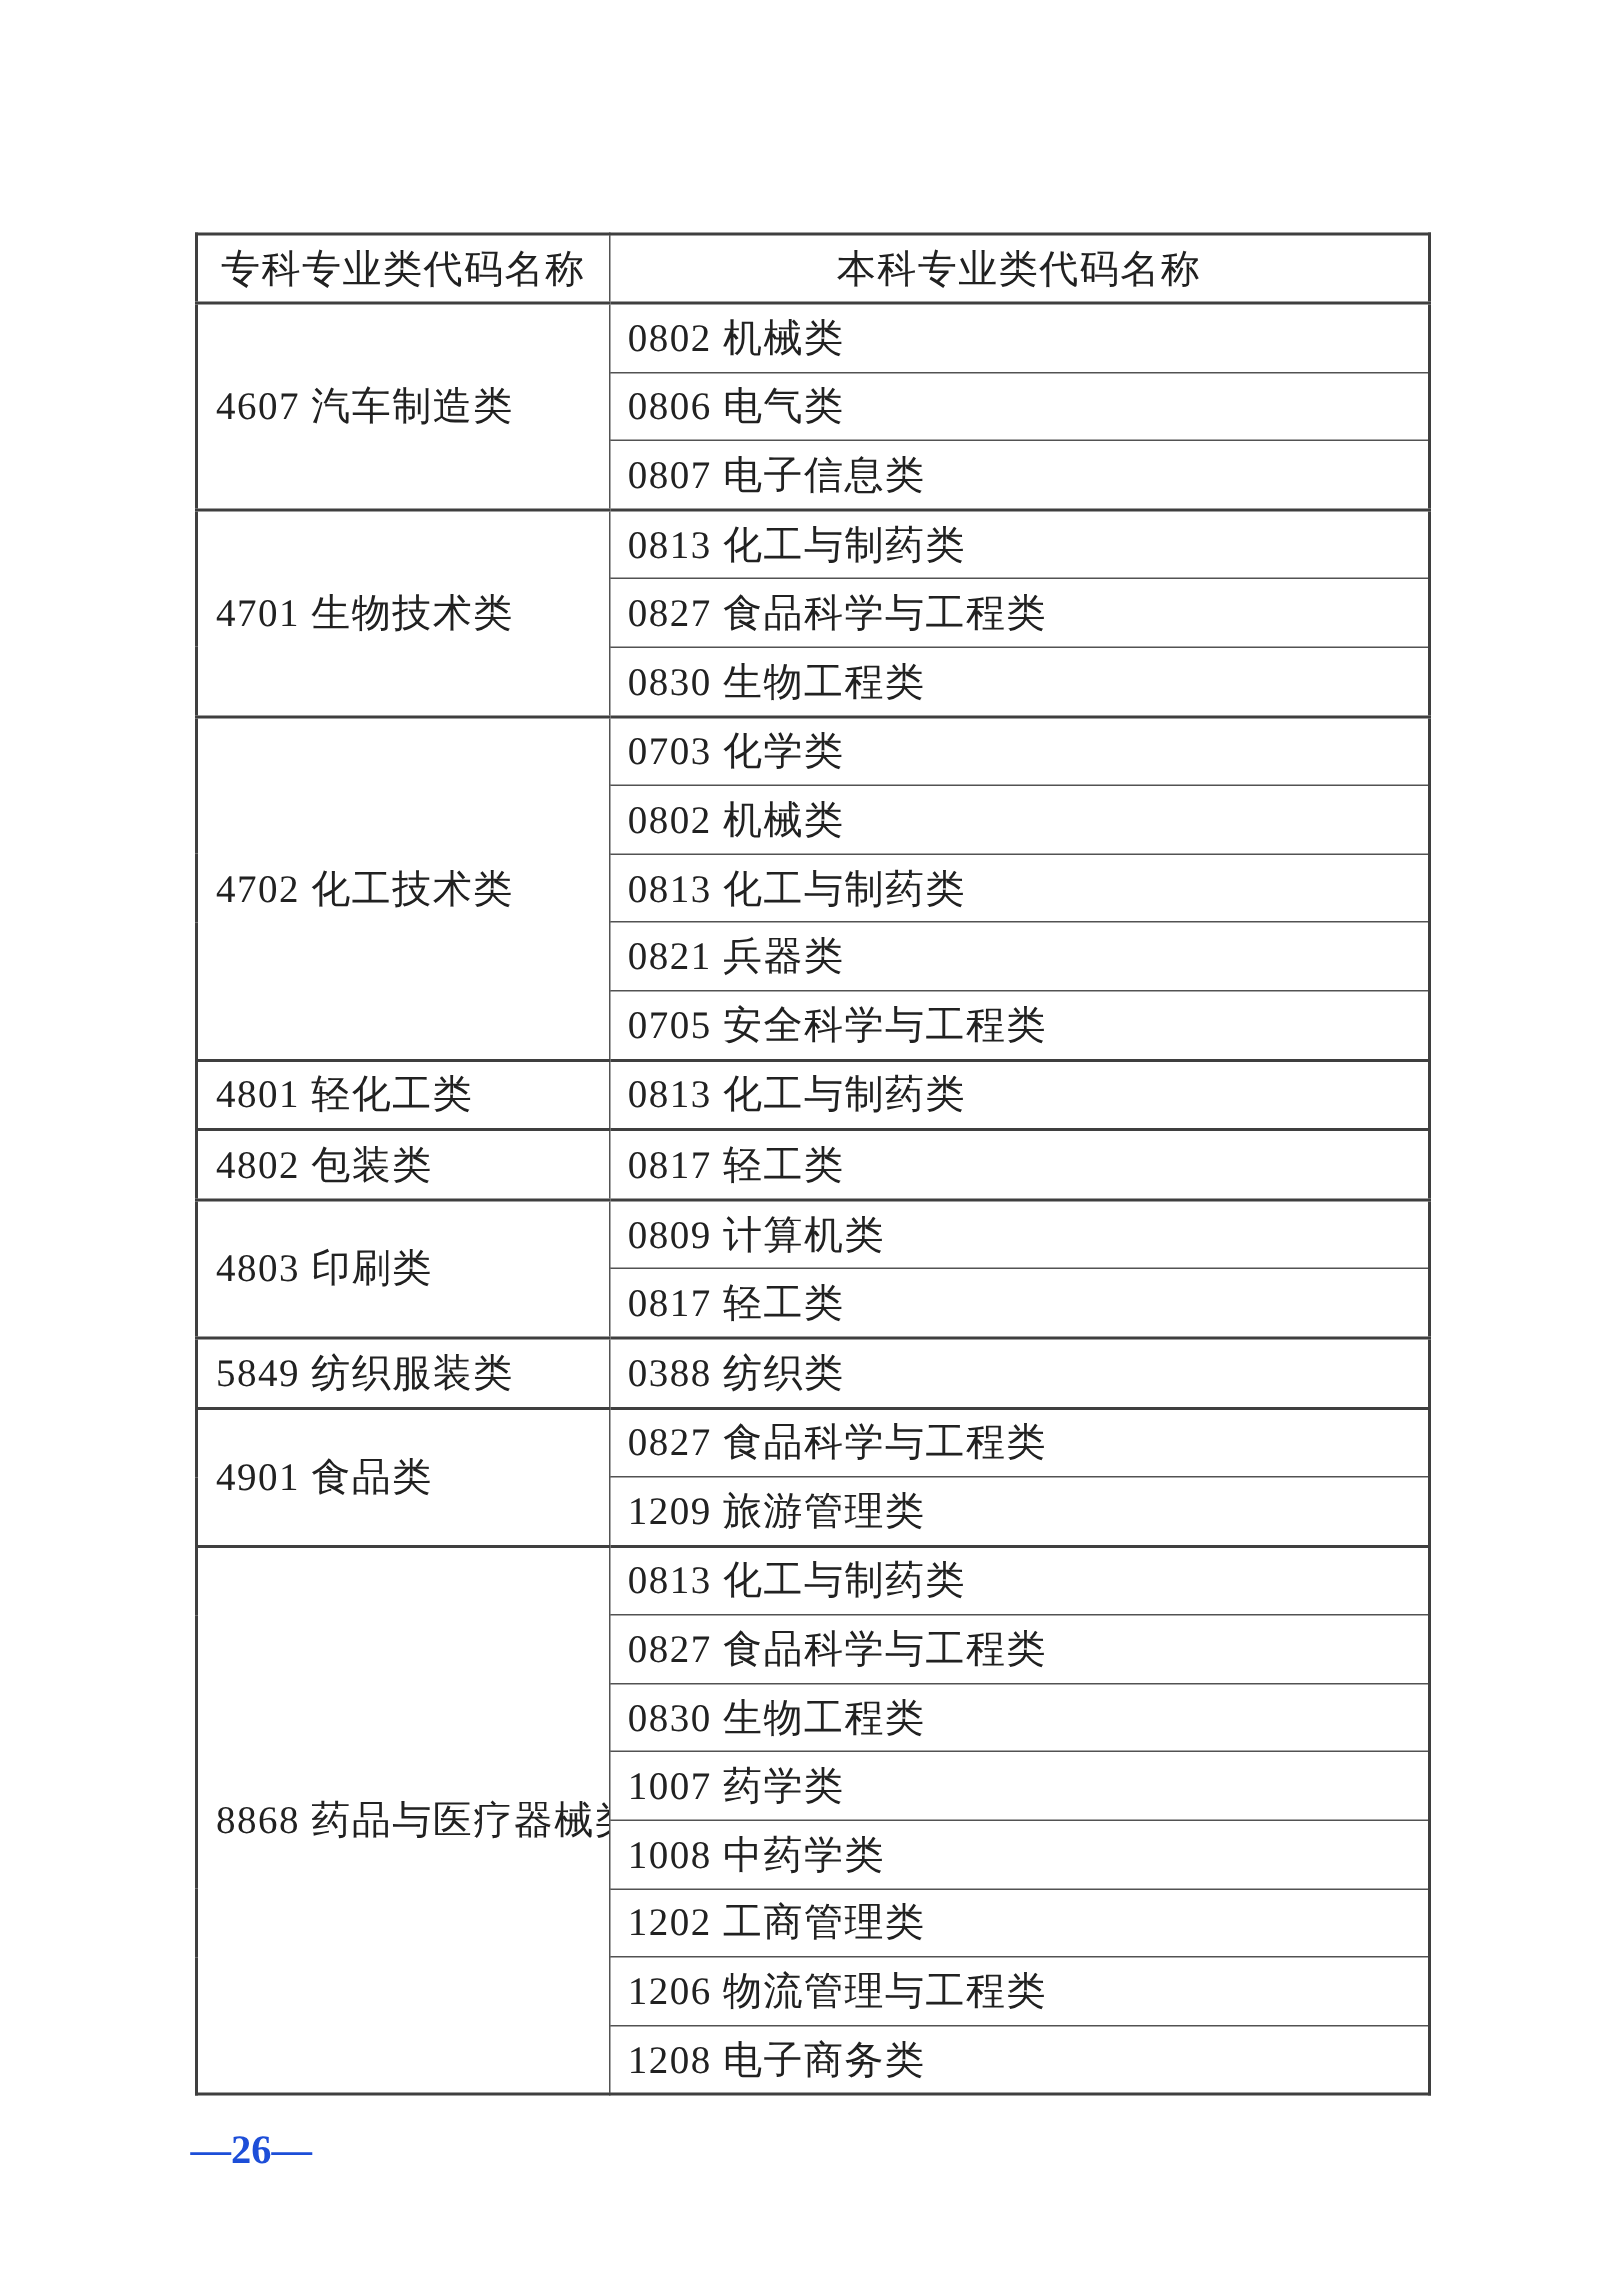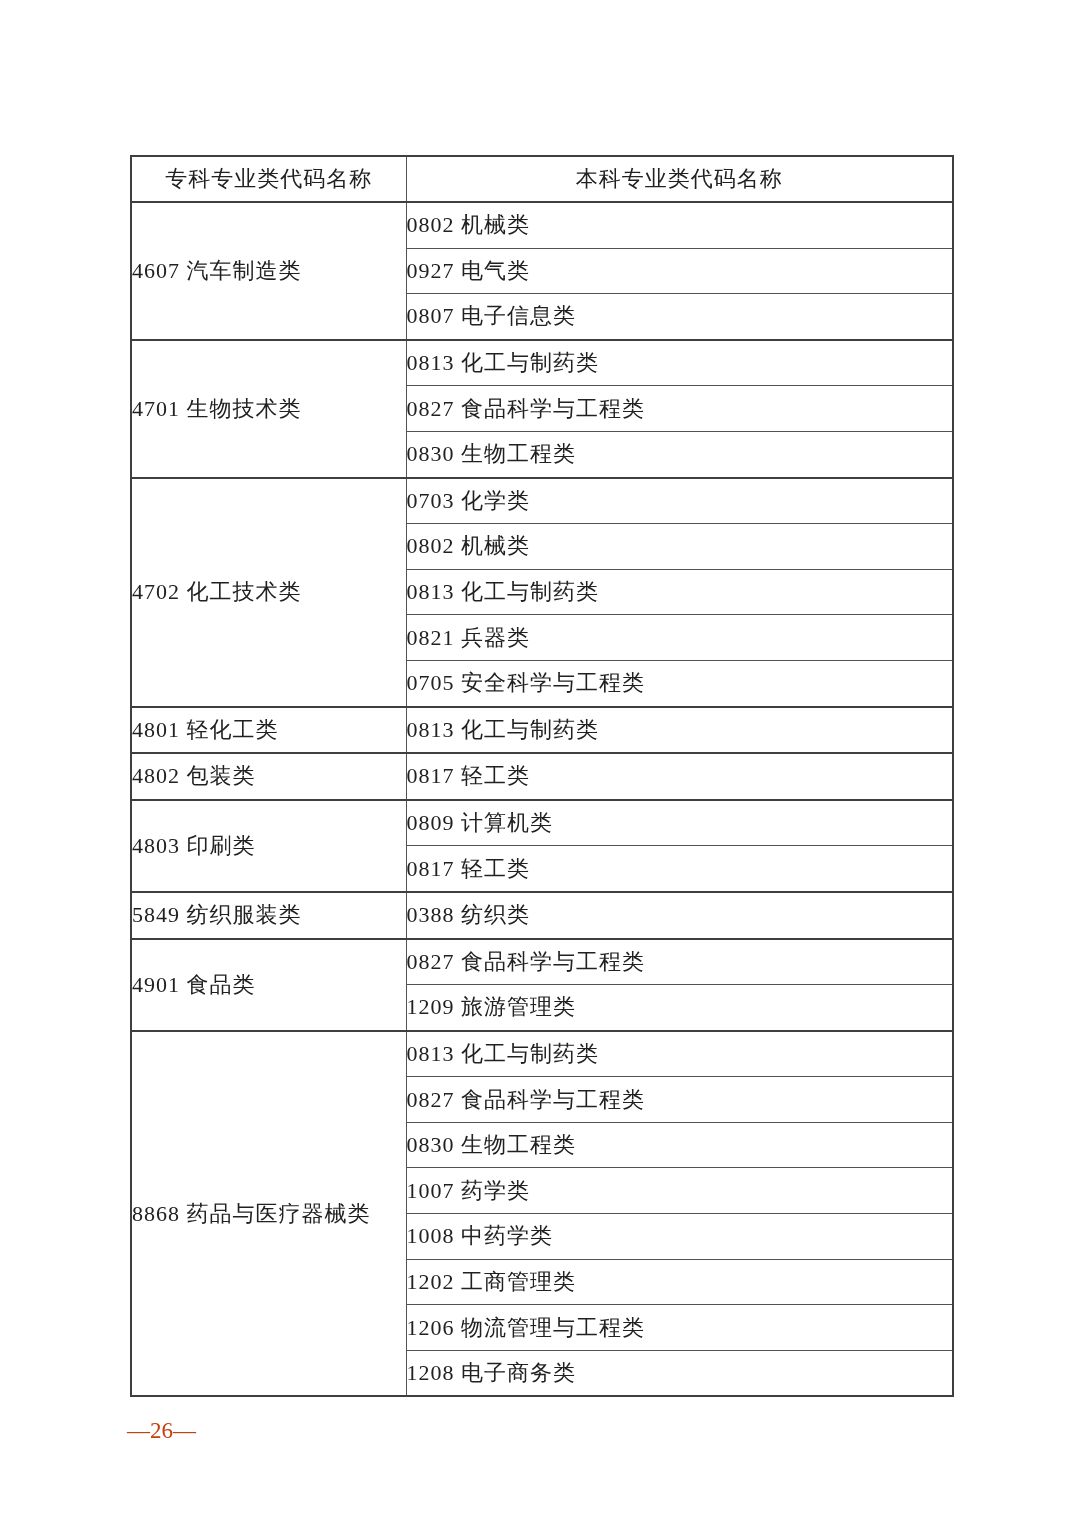--- a/index.html
+++ b/index.html
@@ -26,50 +26,52 @@
     border-collapse: collapse;
     table-layout: fixed;
     width: 822px;
     border: 2.5px solid #3f3f3f;
   }
   col.c1 { width: 275px; }
   col.c2 { width: 547px; }
   table.major-map th,
   table.major-map td {
     border: 1.5px solid #525252;
-    font-size: 22px;
+    font-size: 26px;
     font-weight: normal;
     letter-spacing: 1px;
     color: #212121;
     vertical-align: middle;
     padding: 0;
     overflow: hidden;
     white-space: nowrap;
   }
   table.major-map th {
     height: 44px;
     text-align: center;
     border-bottom-width: 2.5px;
     border-bottom-color: #3f3f3f;
   }
   table.major-map td {
     height: 44.6px;
     text-align: left;
+    padding-left: 12px;
   }
   tr.group-start td {
     border-top-width: 2.5px;
     border-top-color: #3f3f3f;
   }
   .page-footer {
     position: absolute;
     left: 127px;
     top: 1418px;
-    font-size: 23px;
+    font-size: 27px;
     letter-spacing: 0px;
-    color: #c2410c;
+    color: #1d4ed8;
+    font-weight: bold;
   }
 </style>
 </head>
 <body>
 
 <div class="page">
 
   <div class="table-wrap">
     <table class="major-map">
       <colgroup>
@@ -82,21 +84,21 @@
           <th>本科专业类代码名称</th>
         </tr>
       </thead>
       <tbody id="table-body">
 
       <tr class="group-start">
             <td rowspan="3">4607 汽车制造类</td>
             <td>0802 机械类</td>
           </tr>
           <tr>
-            <td>0927 电气类</td>
+            <td>0806 电气类</td>
           </tr>
           <tr>
             <td>0807 电子信息类</td>
           </tr>
           <tr class="group-start">
             <td rowspan="3">4701 生物技术类</td>
             <td>0813 化工与制药类</td>
           </tr>
           <tr>
             <td>0827 食品科学与工程类</td>

